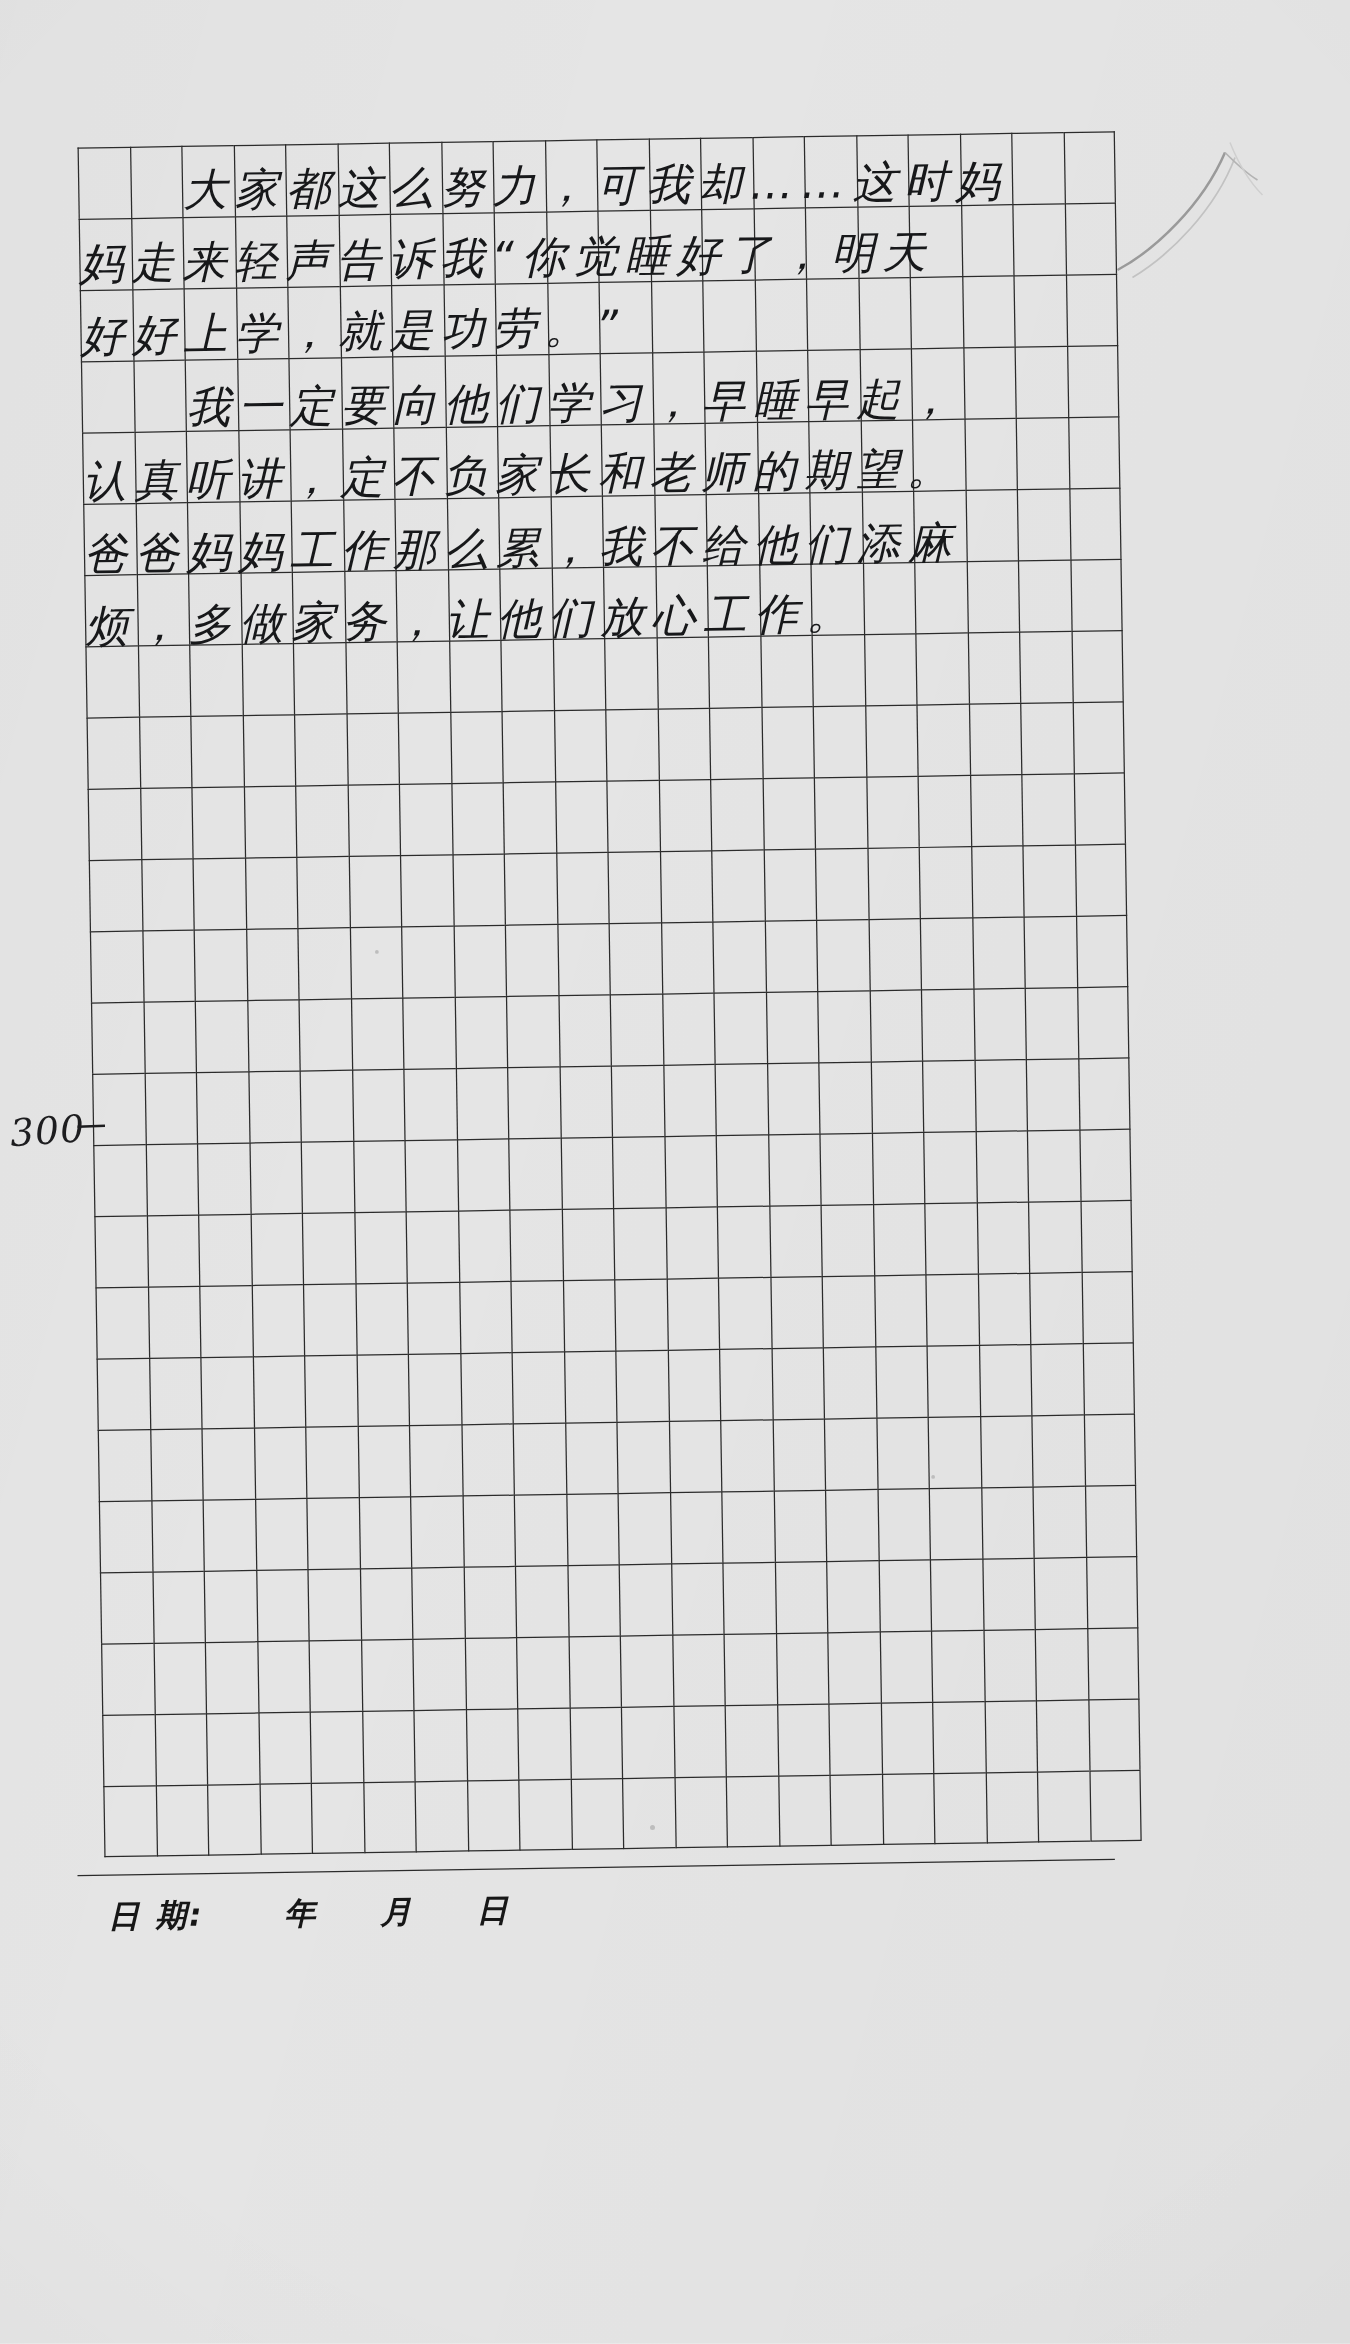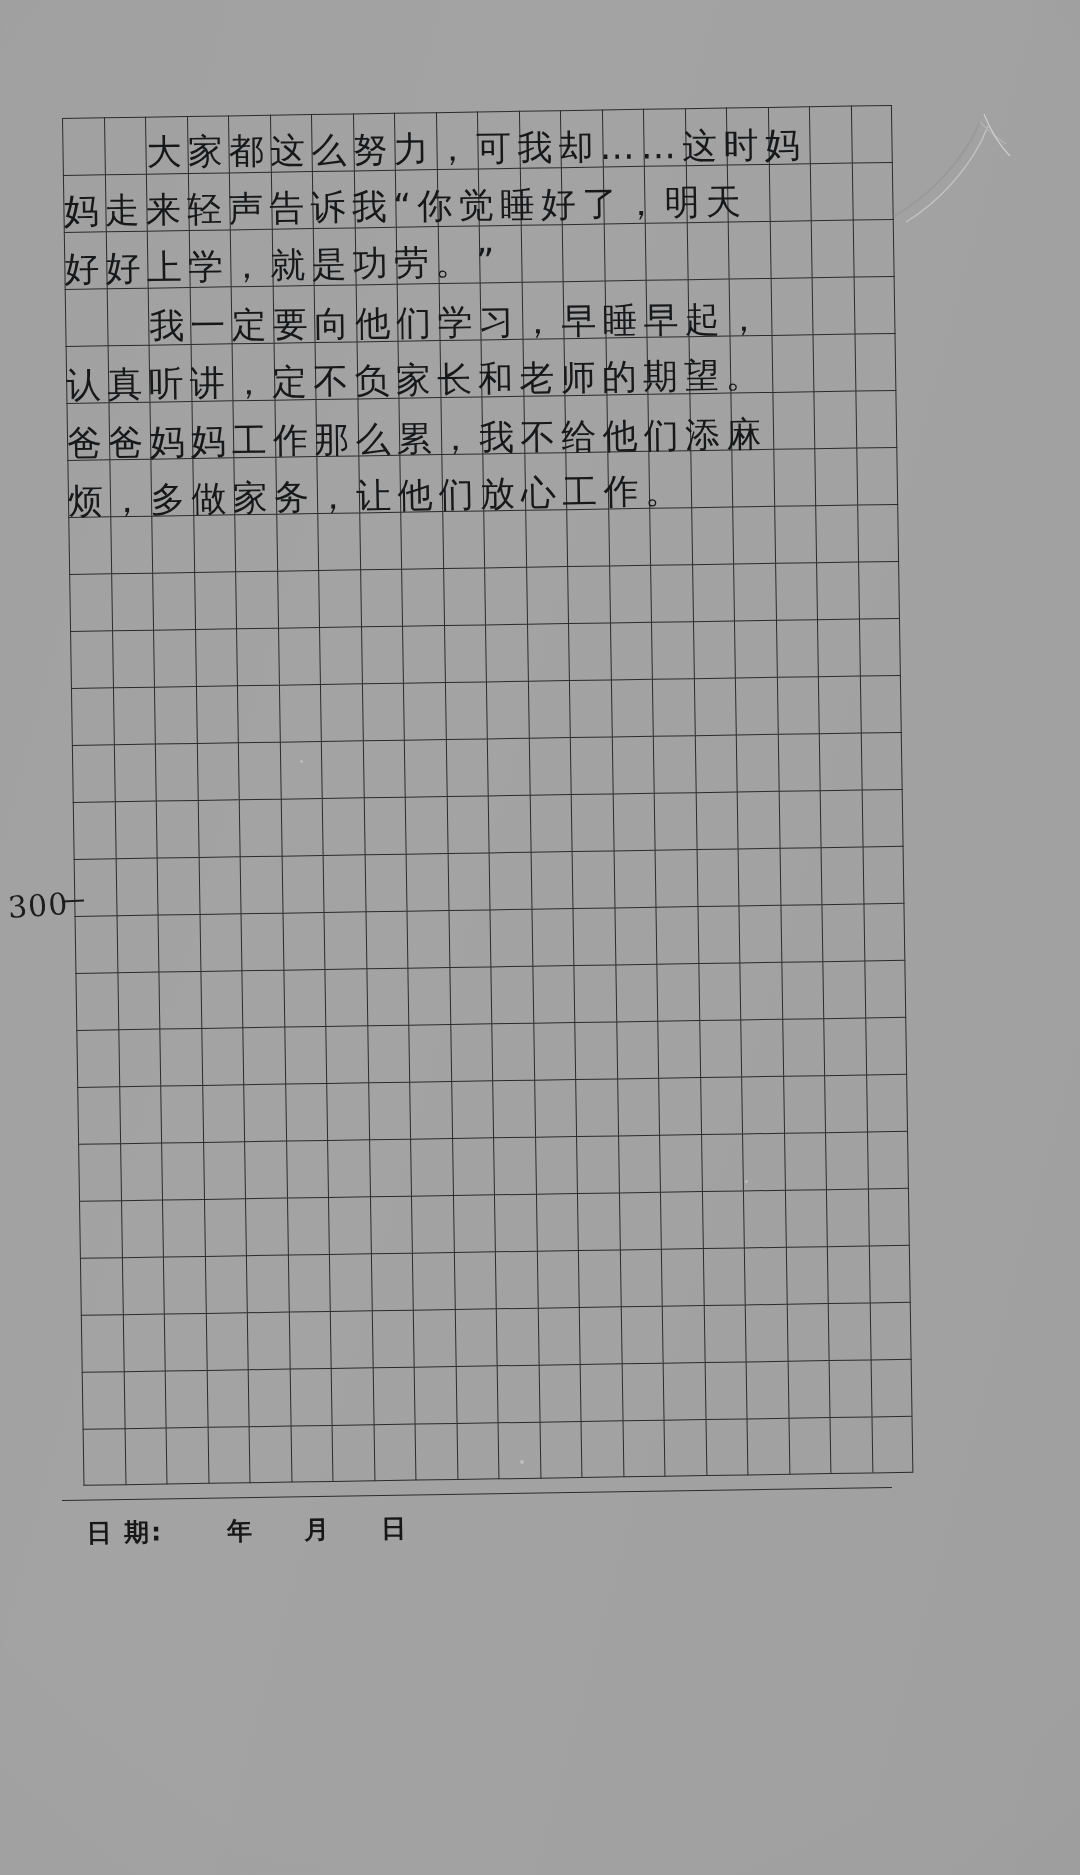--- a/index.html
+++ b/index.html
@@ -12,21 +12,22 @@
     height: 1875px;
     position: relative;
     font-family: "DejaVu Sans", sans-serif;
     overflow: hidden;
   }
 
   
   #page {
     position: absolute;
     inset: 0;
-    background: #a3a3a3;
+    background: #e5e5e5;
+    font-style: italic;
   }
 
   
   #paper-texture {
     position: absolute;
     inset: 0;
     background:
       radial-gradient(ellipse 120% 90% at 50% 45%, rgba(255,255,255,0) 60%, rgba(0,0,0,0.045) 100%),
       linear-gradient(105deg, rgba(0,0,0,0.015) 0%, rgba(0,0,0,0) 35%, rgba(0,0,0,0.02) 100%);
     pointer-events: none;

